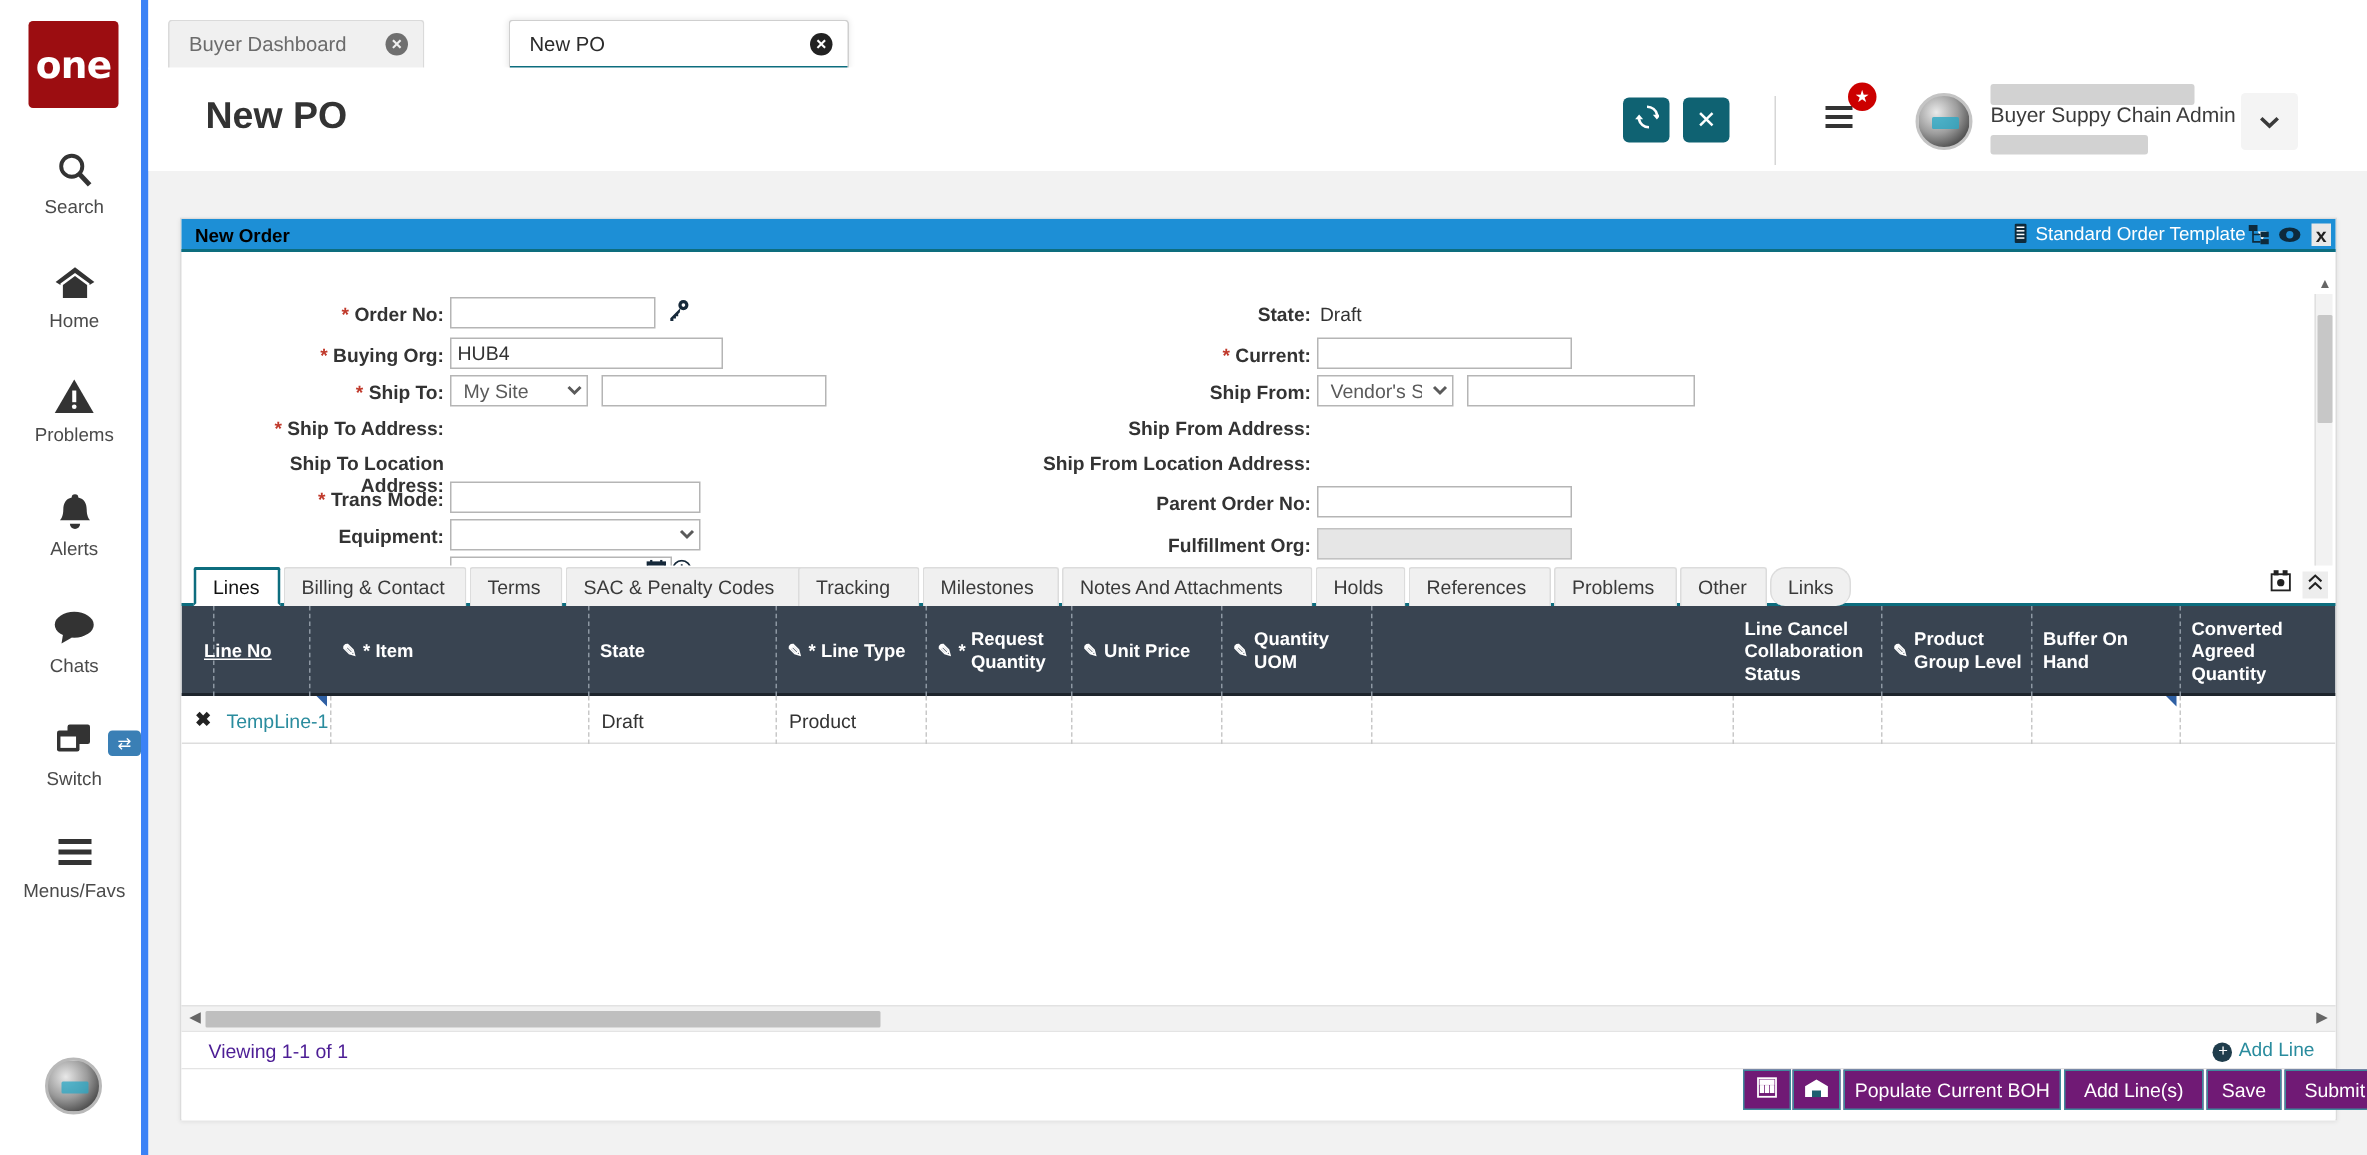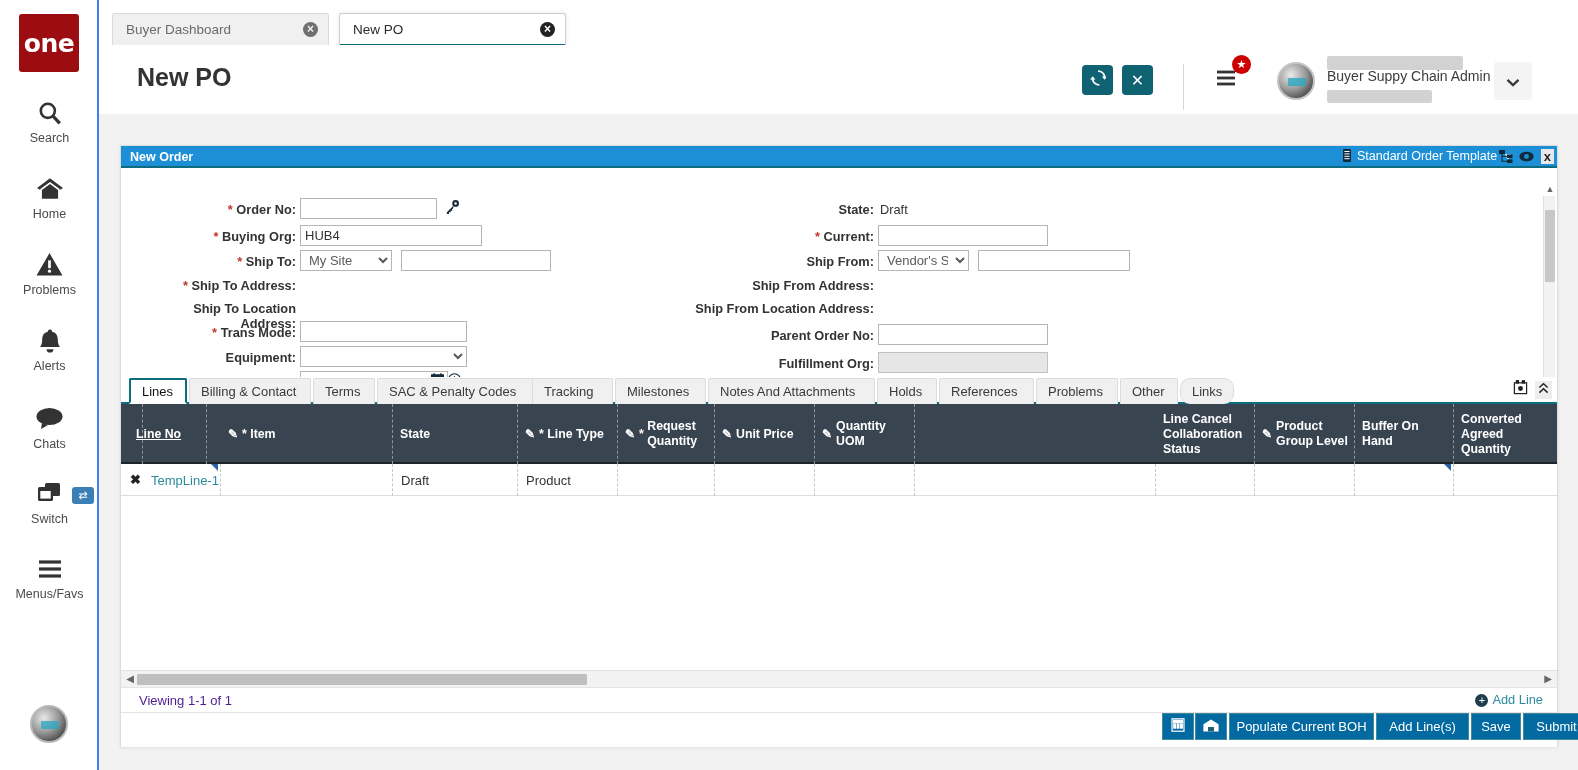--- a/index.html
+++ b/index.html
@@ -9,21 +9,21 @@
     overflow: hidden;
     font-family: "Liberation Sans", sans-serif;
     background: #ffffff;
   }
 
   
   #left-rail {
     position: absolute; left: 0; top: 0;
     width: 99px; height: 770px;
     background: #ffffff;
-    border-right: 2px solid #3b82f6;
+    border-right: 5px solid #3b82f6;
   }
   #brand-logo {
     position: absolute; left: 19px; top: 14px;
     width: 60px; height: 58px;
     background: #9c0d11;
     border-radius: 3px;
     color: #fff;
     font-size: 25px; font-weight: bold;
     display: flex; align-items: center; justify-content: center;
     letter-spacing: -0.5px;
@@ -138,21 +138,21 @@
   
   #card {
     position:absolute; left:21px; top: 145px; width: 1438px; height: 602px;
     background:#fff; border:1px solid #dcdcdc;
     box-shadow: 0 1px 3px rgba(0,0,0,.08);
   }
   #card-header {
     position:absolute; left:0; top:0; width:100%; height:22px;
     background:#1d8fd6; border-bottom:2px solid #0d6d7e;
   }
-  #card-title { position:absolute; left:9px; top:4px; color:#ffffff; font-size:12.5px; font-weight:bold; }
+  #card-title { position:absolute; left:9px; top:4px; color:#000000; font-size:12.5px; font-weight:bold; }
   #tmpl-area { position:absolute; right:44px; top:3px; color:#fff; font-size:12.5px; cursor:pointer; white-space:nowrap; }
   #tmpl-caret { margin-left:6px; font-size:10px; }
   #card-hdr-icons { position:absolute; right:3px; top:3px; color:#fff; font-size:13px; }
   .chi { margin-left:3px; cursor:pointer; display:inline-block; }
   #chi-close { background:#e8e8e8; color:#1f1f1f; padding:0 3px; font-weight:bold; }
 
   
   #form-area { position:absolute; left:0; top:24px; width:100%; height:207px; overflow:hidden; }
   .fld-lbl { position:absolute; font-size:12.8px; color:#333; font-weight:bold; text-align:right; }
   .req { color:#c0392b; font-weight:bold; }
@@ -226,21 +226,21 @@
   #add-line { position:absolute; right:14px; top:4px; font-size:12.8px; color:#2a8c9e; cursor:pointer; }
   #add-line .plus {
     display:inline-block; width:13px; height:13px; border-radius:50%;
     background:#1f3d4c; color:#fff; font-size:11px; line-height:12px; text-align:center; margin-right:4px;
   }
 
   
   #action-bar { position:absolute; left:0; top:567px; width:100%; height:34px; background:#fff; }
   .act-btn {
     position:absolute; top:0; height:27px;
-    background:#0369a1; color:#fff; border:1px solid #3f8a9c;
+    background:#701a75; color:#fff; border:1px solid #3f8a9c;
     font-size:13px; display:flex; align-items:center; justify-content:center;
     padding:0 8px; cursor:pointer; white-space:nowrap;
   }
   .act-ico { font-size:14px; }
 </style>
 </head>
 <body>
 
 <div id="left-rail">
   <div id="brand-logo">one</div>
@@ -318,21 +318,21 @@
     </div>
     <div class="rail-lbl">Menus/Favs</div>
   </div>
 
   <div id="rail-avatar"></div>
 </div>
 
 <div id="main">
 
   <div id="tabstrip">
-    <div class="browser-tab" style="left:13px; width:217px;">
+    <div class="browser-tab" style="left:13px; width:171px;">
       <span>Buyer Dashboard</span>
       <span class="tab-close">×</span>
     </div>
     <div class="browser-tab active" style="left:240px; width:227px;">
       <span>New PO</span>
       <span class="tab-close">×</span>
     </div>
   </div>
 
   <div id="page-header">

